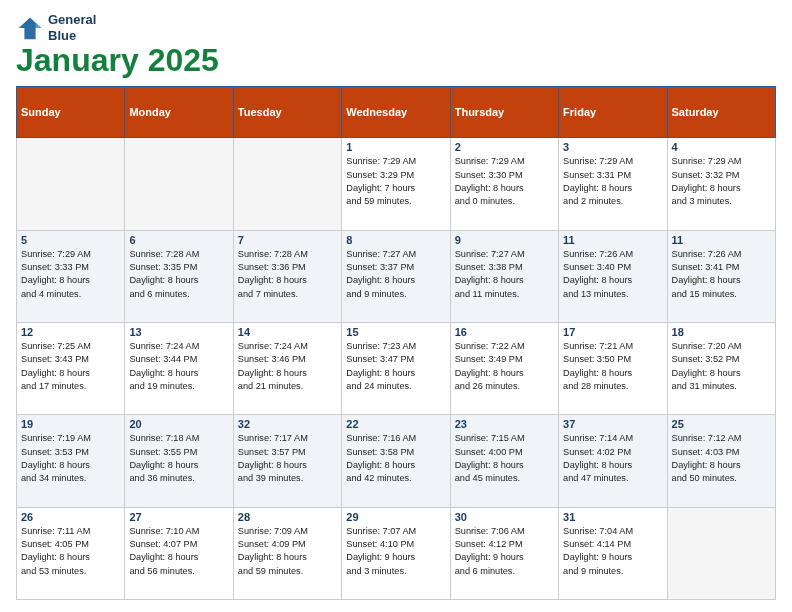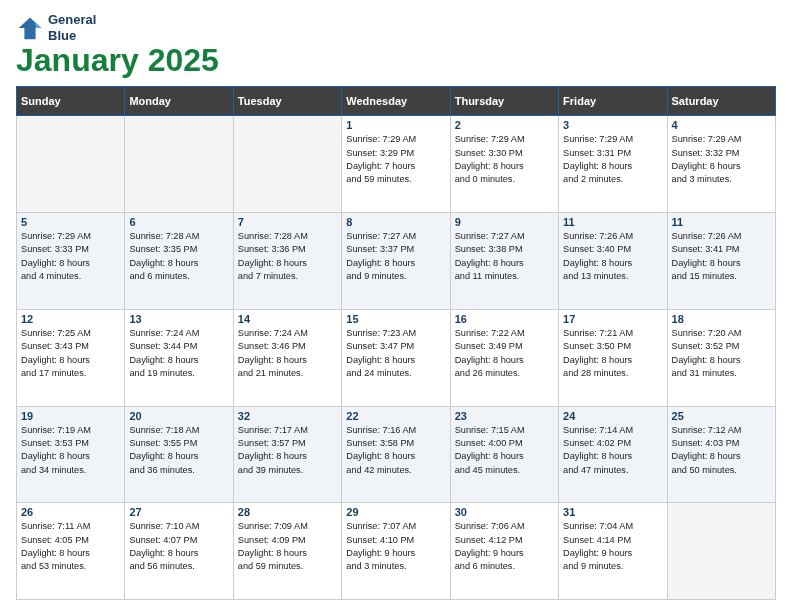--- a/index.html
+++ b/index.html
@@ -53,25 +53,25 @@
       color: #444;
     }
     .calendar {
       flex: 1;
       border: 1px solid #ccc;
       border-collapse: collapse;
       width: 100%;
       table-layout: fixed;
     }
     .calendar th {
-      background: #404040;
+      background: #c2410c;
       color: #fff;
       font-size: 11px;
       font-weight: bold;
-      padding: 8px 4px;
+      padding: 19px 4px;
       text-align: left;
       border: 1px solid #2060a0;
     }
     .calendar td {
       border: 1px solid #ccc;
       vertical-align: top;
       padding: 3px 4px;
       font-size: 9.5px;
       color: #222;
       background: #fff;
@@ -225,21 +225,21 @@
           </td>
           <td>
             <span class="day-num">22</span>
             <div class="day-info">Sunrise: 7:16 AM<br>Sunset: 3:58 PM<br>Daylight: 8 hours<br>and 42 minutes.</div>
           </td>
           <td>
             <span class="day-num">23</span>
             <div class="day-info">Sunrise: 7:15 AM<br>Sunset: 4:00 PM<br>Daylight: 8 hours<br>and 45 minutes.</div>
           </td>
           <td>
-            <span class="day-num">24</span>
+            <span class="day-num">37</span>
             <div class="day-info">Sunrise: 7:14 AM<br>Sunset: 4:02 PM<br>Daylight: 8 hours<br>and 47 minutes.</div>
           </td>
           <td>
             <span class="day-num">25</span>
             <div class="day-info">Sunrise: 7:12 AM<br>Sunset: 4:03 PM<br>Daylight: 8 hours<br>and 50 minutes.</div>
           </td>
         </tr>
         <tr>
           <td>
             <span class="day-num">26</span>

